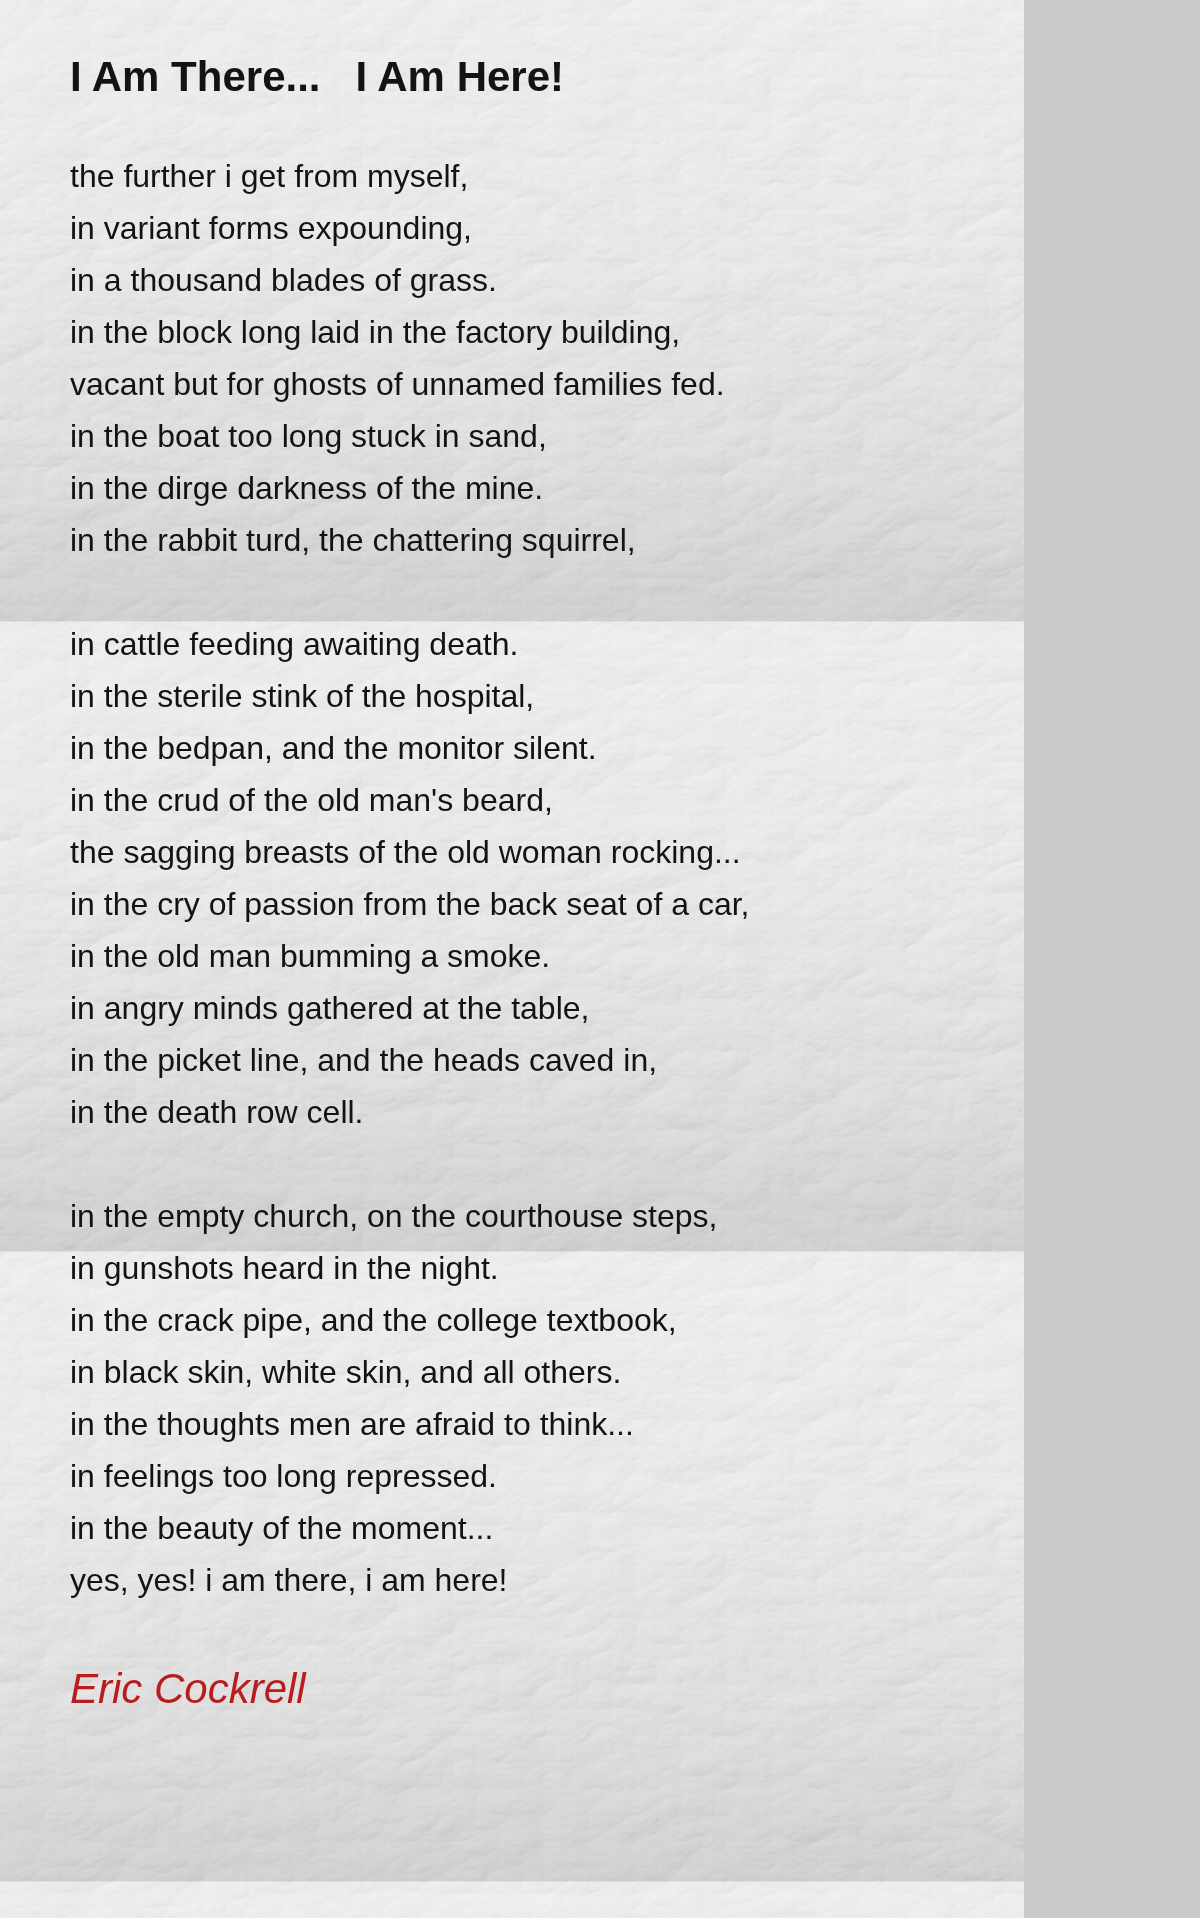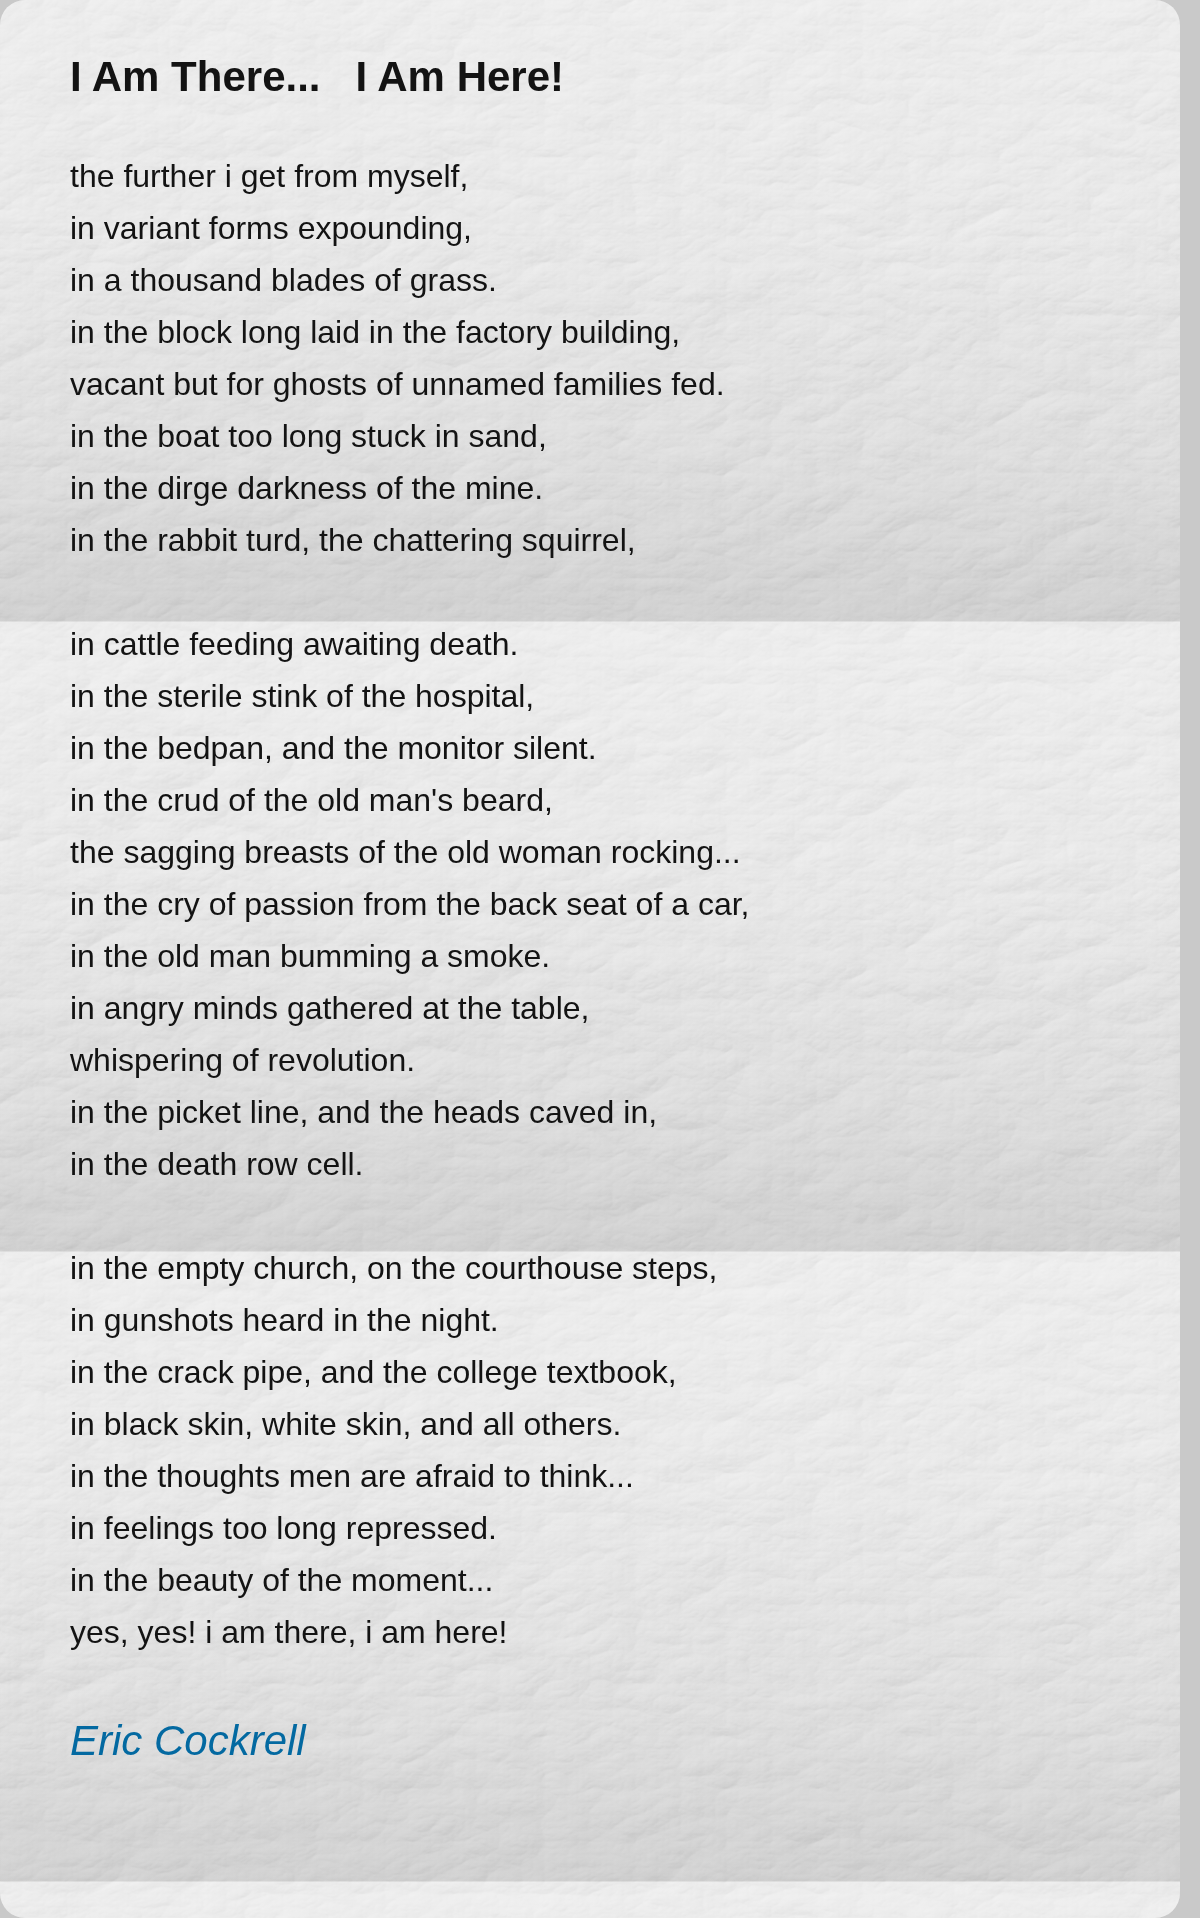--- a/index.html
+++ b/index.html
@@ -2,26 +2,25 @@
 <html><head>
 <meta charset="utf-8">
 <style>
   html, body {
     margin: 0;
     padding: 0;
     background: #c9c9c9;
   }
   .page {
     position: relative;
-    width: 1180px;
+    width: 1024px;
     height: 1918px;
     overflow: hidden;
     background: #c9c9c9;
     font-family: "Liberation Sans", "DejaVu Sans", sans-serif;
-    border-radius: 25px;
   }
   .texture {
     position: absolute;
     left: 0;
     top: 0;
     z-index: 0;
     display: block;
   }
   
   .bands {
@@ -62,21 +61,21 @@
     line-height: 52px;
     font-weight: normal;
     white-space: pre;
   }
   .author {
     margin: 58px 0 0 0;
     font-size: 42px;
     line-height: 50px;
     font-style: italic;
     font-weight: normal;
-    color: #0369a1;
+    color: #b91c1c;
   }
 </style>
 </head>
 <body>
 
 <div class="page">
 
   <svg class="texture" width="1200" height="1918" viewBox="0 0 1200 1918" xmlns="http://www.w3.org/2000/svg">
     <defs>
       <filter id="plaster" x="0" y="0" width="100%" height="100%">
@@ -114,21 +113,20 @@
 
     <div class="stanza">
       <p class="line">in cattle feeding awaiting death.</p>
       <p class="line">in the sterile stink of the hospital,</p>
       <p class="line">in the bedpan, and the monitor silent.</p>
       <p class="line">in the crud of the old man's beard,</p>
       <p class="line">the sagging breasts of the old woman rocking...</p>
       <p class="line">in the cry of passion from the back seat of a car,</p>
       <p class="line">in the old man bumming a smoke.</p>
       <p class="line">in angry minds gathered at the table,</p>
-      <p class="line">whispering of revolution.</p>
       <p class="line">in the picket line, and the heads caved in,</p>
       <p class="line">in the death row cell.</p>
     </div>
 
     <div class="stanza">
       <p class="line">in the empty church, on the courthouse steps,</p>
       <p class="line">in gunshots heard in the night.</p>
       <p class="line">in the crack pipe, and the college textbook,</p>
       <p class="line">in black skin, white skin, and all others.</p>
       <p class="line">in the thoughts men are afraid to think...</p>

